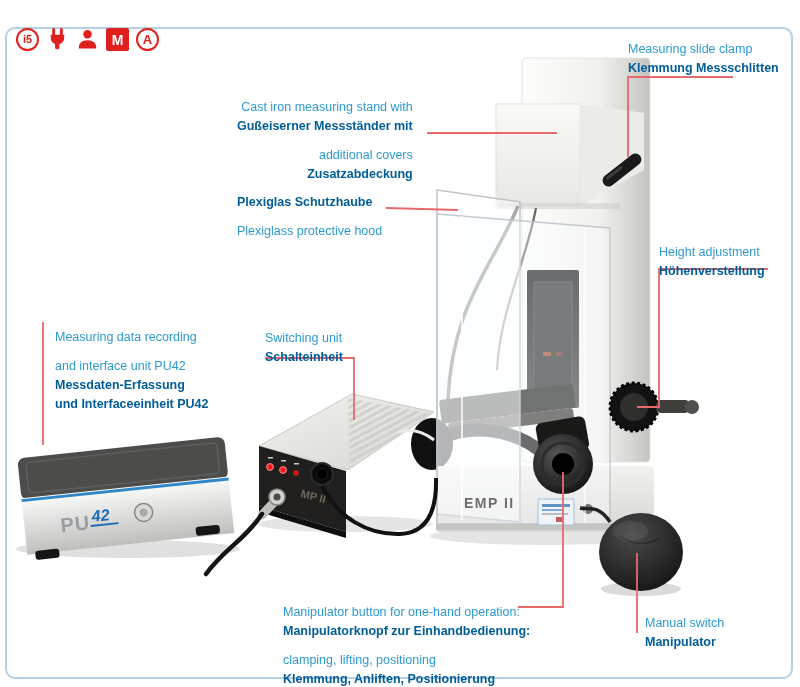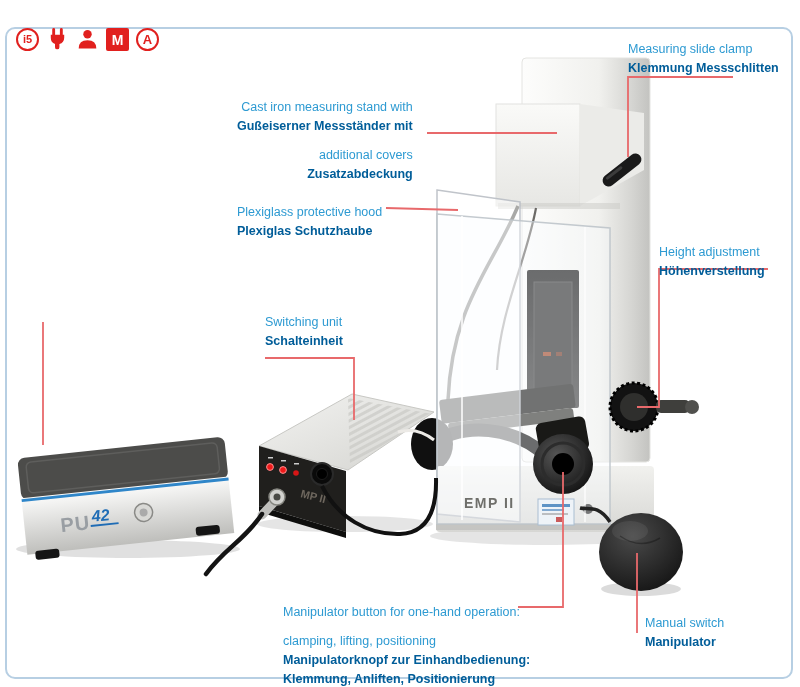--- a/index.html
+++ b/index.html
@@ -208,39 +208,45 @@
   </div>
 
   <div class="callout" style="left:237px;top:88px;text-align:right;">
     <div class="ln en">Cast iron measuring stand with</div>
     <div class="ln de">Gußeiserner Messständer mit</div>
     <div class="ln en">additional covers</div>
     <div class="ln de">Zusatzabdeckung</div>
   </div>
 
   <div class="callout" style="left:237px;top:193px;">
+    <div class="ln de">Plexiglas Schutzhaube</div>
     <div class="ln en">Plexiglass protective hood</div>
-    <div class="ln de">Plexiglas Schutzhaube</div>
   </div>
 
   <div class="callout" style="left:659px;top:233px;">
     <div class="ln en">Height adjustment</div>
     <div class="ln de">Höhenverstellung</div>
   </div>
 
-
-  <div class="callout" style="left:265px;top:303px;">
+  <div class="callout" style="left:55px;top:318px;">
+    <div class="ln en">Measuring data recording</div>
+    <div class="ln en">and interface unit PU42</div>
+    <div class="ln de">Messdaten-Erfassung</div>
+    <div class="ln de">und Interfaceeinheit PU42</div>
+  </div>
+
+  <div class="callout" style="left:265px;top:319px;">
     <div class="ln en">Switching unit</div>
     <div class="ln de">Schalteinheit</div>
   </div>
 
   <div class="callout" style="left:283px;top:593px;">
     <div class="ln en">Manipulator button for one-hand operation:</div>
+    <div class="ln de">Manipulatorknopf zur Einhandbedienung:</div>
     <div class="ln en">clamping, lifting, positioning</div>
-    <div class="ln de">Manipulatorknopf zur Einhandbedienung:</div>
     <div class="ln de">Klemmung, Anliften, Positionierung</div>
   </div>
 
   <div class="callout" style="left:645px;top:604px;">
     <div class="ln en">Manual switch</div>
     <div class="ln de">Manipulator</div>
   </div>
 
 </div>
 

